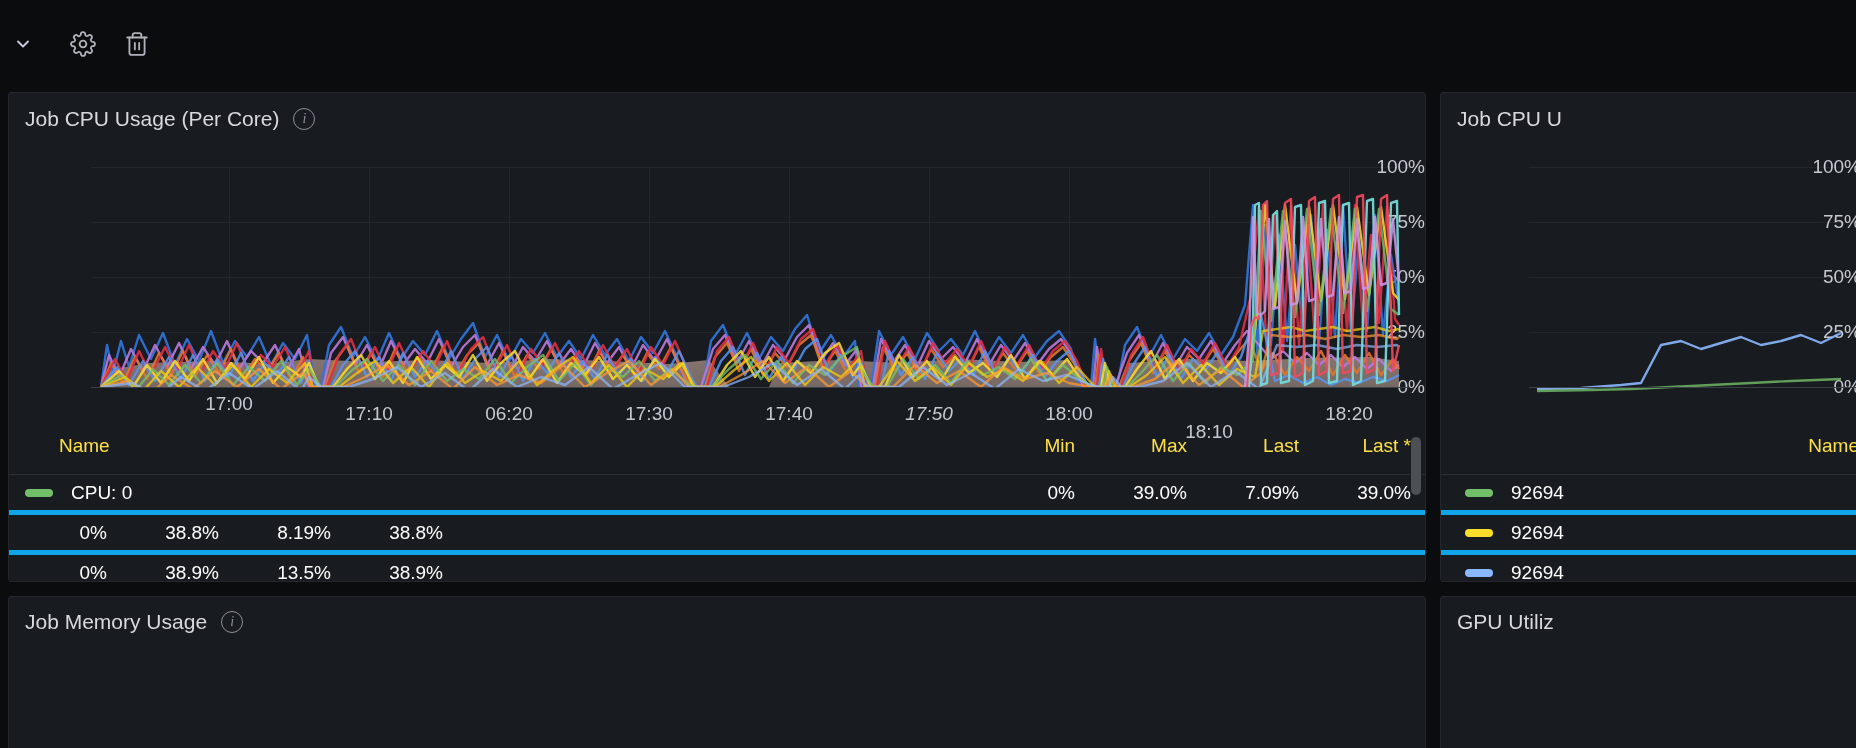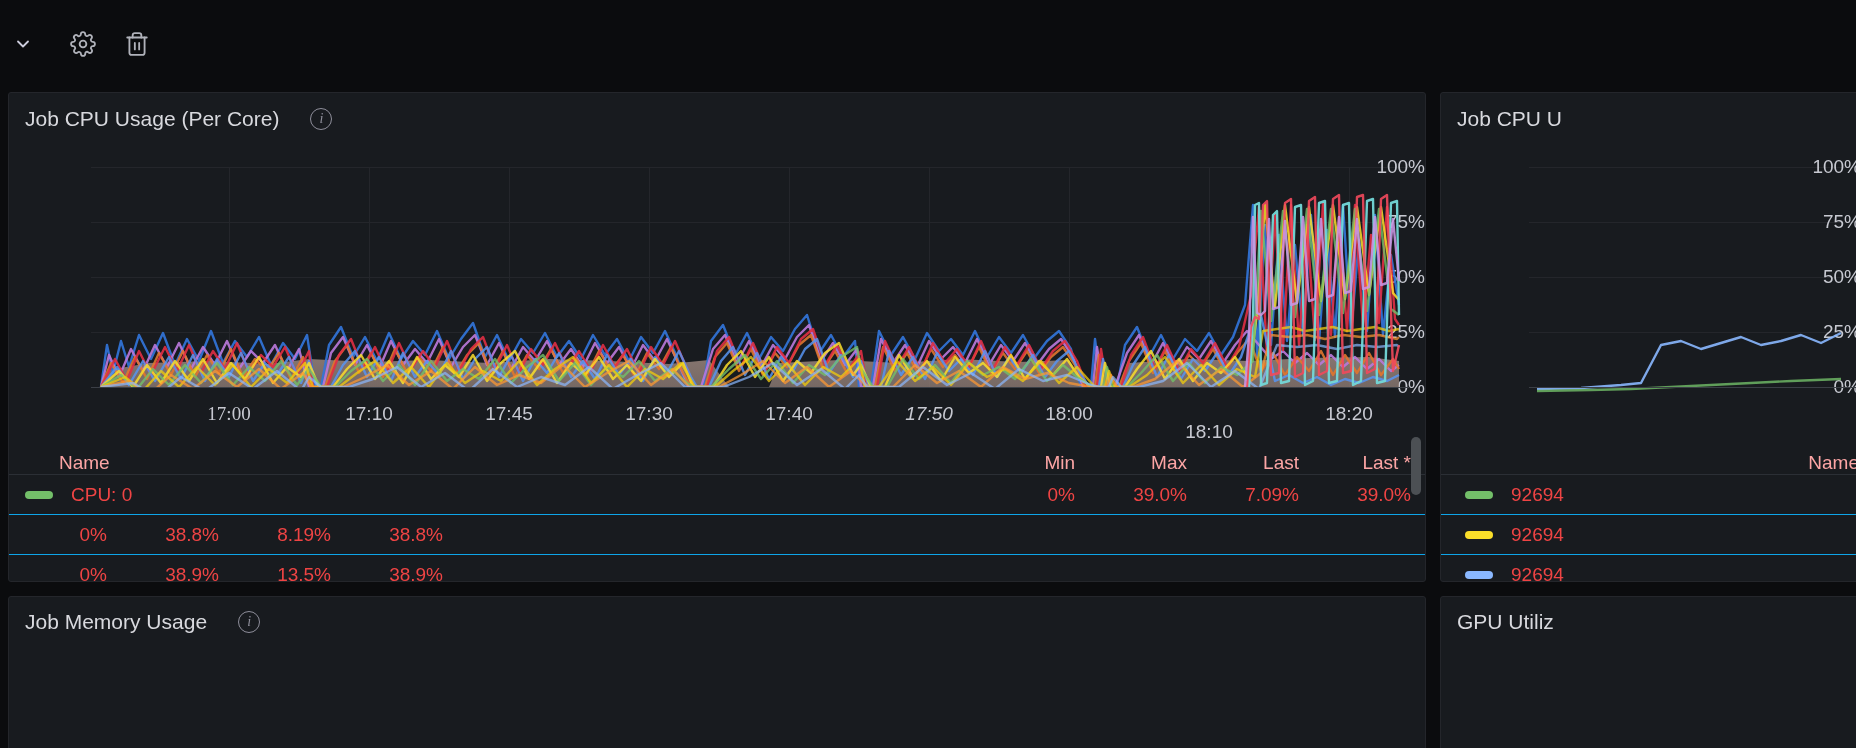--- a/index.html
+++ b/index.html
@@ -33,21 +33,21 @@
   
   .panel {
     position: absolute;
     background: #181b1f;
     border: 1px solid #24262b;
     border-radius: 3px;
     overflow: hidden;
   }
   .panel-header {
     height: 52px; display: flex; align-items: center;
-    padding-left: 16px; gap: 31px;
+    padding-left: 16px; gap: 14px;
   }
   .panel-title {
     font-size: 21px; font-weight: 500; color: #d8d9de; white-space: nowrap;
   }
   .info-icon {
     width: 22px; height: 22px; border-radius: 50%;
     border: 1.6px solid #8e8e9a; color: #8e8e9a;
     font-size: 14px; font-style: italic; font-family: "Liberation Serif", serif;
     display: flex; align-items: center; justify-content: center;
     flex: 0 0 auto;
@@ -61,28 +61,28 @@
   }
   .xtick {
     position: absolute; transform: translateX(-50%);
     font-size: 19px; color: #c7c9d1; white-space: nowrap;
   }
   .gridline  { position: absolute; background: #24262b; height: 1px; }
 
   
   .legend { position: absolute; left: 0; right: 0; }
   .legend-head {
-    display: flex; align-items: flex-end; height: 40px;
+    display: flex; align-items: flex-start; height: 40px;
     border-bottom: 1px solid #2b2f35;
-    font-size: 19px; color: #fca5a5;
+    font-size: 19px; color: #fde047;
   }
   .legend-row {
     display: flex; align-items: center; height: 40px;
-    border-bottom: 1px solid #0ea5e9;
-    font-size: 19px; color: #ef4444;
+    border-bottom: 5px solid #0ea5e9;
+    font-size: 19px; color: #ffffff;
   }
   .lg-name { flex: 1 1 auto; display: flex; align-items: center; padding-left: 16px; }
   .lg-num  { flex: 0 0 112px; text-align: right; padding-right: 14px; }
   .series-swatch {
     width: 28px; height: 8px; border-radius: 4px; margin-right: 18px; flex: 0 0 auto;
   }
   .head-pad { padding-left: 50px; }
 
   .scrollbar {
     position: absolute; width: 10px; border-radius: 5px;
@@ -282,23 +282,23 @@
           <path d="M1236,242 L1240,190 L1244,72 L1248,168 L1252,170 L1256,166 L1260,74 L1264,164 L1270,162
                    L1276,76 L1282,160 L1288,158 L1294,72 L1300,156 L1306,154 L1312,74 L1318,152 L1324,150
                    L1330,72 L1336,148 L1342,146 L1348,74 L1354,144 L1360,142 L1366,72 L1372,140 L1378,138
                    L1384,74 L1390,136" stroke="#ca95e5" opacity="0.88"></path>
         </g>
       </g>
 
       <line x1="82" y1="242.5" x2="1400" y2="242.5" stroke="#3b3f46" stroke-width="1"></line>
     </svg>
 
-    <div class="xtick" style="left:220px; top:258px;font-family:Liberation Serif, serif;">17:00</div>
+    <div class="xtick" style="left:220px; top:248px;">17:00</div>
     <div class="xtick" style="left:360px; top:258px;">17:10</div>
-    <div class="xtick" style="left:500px; top:258px;">17:45</div>
+    <div class="xtick" style="left:500px; top:258px;">06:20</div>
     <div class="xtick" style="left:640px; top:258px;">17:30</div>
     <div class="xtick" style="left:780px; top:258px;">17:40</div>
     <div class="xtick" style="left:920px; top:258px;font-style:italic;">17:50</div>
     <div class="xtick" style="left:1060px; top:258px;">18:00</div>
     <div class="xtick" style="left:1200px; top:276px;">18:10</div>
     <div class="xtick" style="left:1340px; top:258px;">18:20</div>
   </div>
 
   <div class="legend" style="top:342px;">
     <div class="legend-head">

